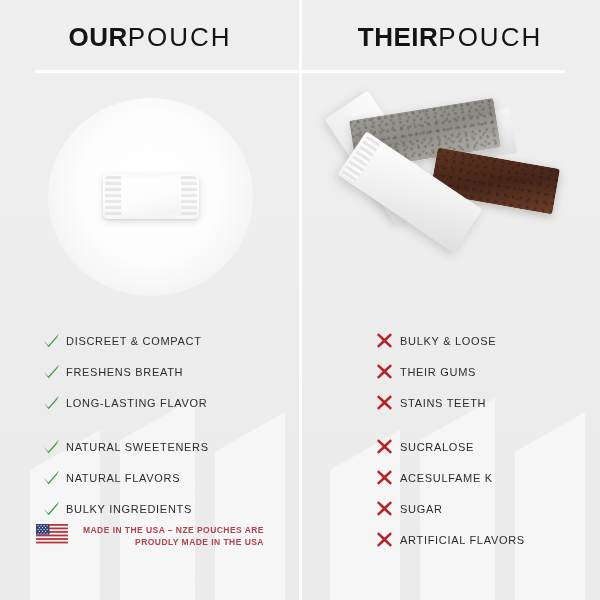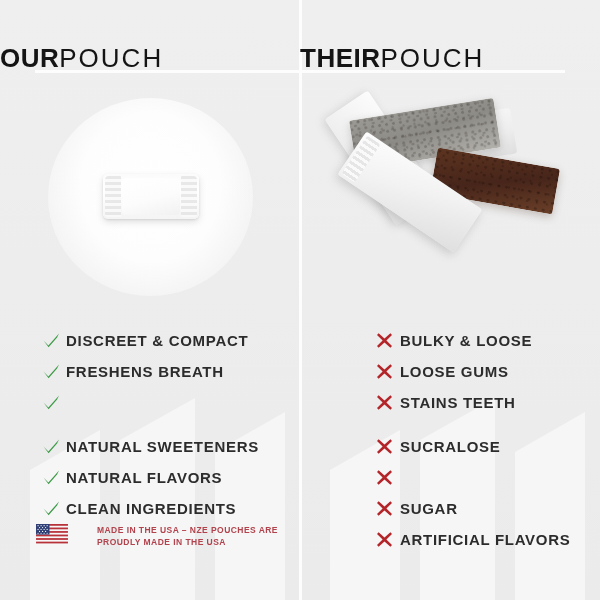--- a/index.html
+++ b/index.html
@@ -33,26 +33,25 @@
     background:#fdfdfd; z-index:2;
   }
 
   
   .col { position:absolute; top:0; width:300px; height:600px; z-index:3; }
   .col-left  { left:0; }
   .col-right { left:300px; }
 
   .col-title {
     position:absolute; top:22px; left:0; width:300px;
-    text-align:left;
+    text-align:center;
     font-size:26px;
     letter-spacing:.5px;
     color:#141414;
     white-space:nowrap;
-    margin-top:21px;
   }
   .t-strong { font-weight:700; }
   .t-light  { font-weight:300; letter-spacing:2px; }
 
   
   .hero { position:absolute; top:92px; left:0; width:300px; height:210px; }
 
   .glow {
     position:absolute; left:48px; top:6px; width:205px; height:198px;
     border-radius:50%;
@@ -141,32 +140,33 @@
   .item {
     display:flex; align-items:center;
     height:29px;
     margin-bottom:2px;
   }
   .mark {
     width:24px; flex:0 0 24px;
     display:flex; align-items:center; justify-content:flex-start;
   }
   .item-text {
-    font-size:15px;
-    font-weight:700;
+    font-size:11px;
+    font-weight:400;
     letter-spacing:.7px;
     color:#2c2c2c;
     white-space:nowrap;
   }
 
   
   .badge {
     position:absolute; left:36px; top:524px;
-    display:flex; align-items:flex-start; gap:29px;
+    display:flex; align-items:flex-start; gap:15px;
     z-index:3;
+    text-align:right;
   }
   .flag { width:32px; height:21px; flex:0 0 32px; }
   .badge-text {
     font-size:8.5px;
     font-weight:700;
     line-height:1.45;
     letter-spacing:.45px;
     color:#b2424c;
     text-transform:uppercase;
     white-space:pre-line;
@@ -220,20 +220,21 @@
           </svg>
         </span>
         <span class="item-text">FRESHENS BREATH</span>
       </div>
       <div class="item">
         <span class="mark">
           <svg width="19" height="17" viewBox="0 0 19 17">
             <path d="M1.5 8.6 L6.4 13.4 L17 1.4 L15.1 5.6 L6.6 15.2 Z" fill="#3c9b46"></path>
           </svg>
         </span>
+        <span class="item-text">LONG-LASTING FLAVOR</span>
       </div>
     </div>
 
     <div class="list-group lg-b">
       <div class="item">
         <span class="mark">
           <svg width="19" height="17" viewBox="0 0 19 17">
             <path d="M1.5 8.6 L6.4 13.4 L17 1.4 L15.1 5.6 L6.6 15.2 Z" fill="#3c9b46"></path>
           </svg>
         </span>
@@ -246,21 +247,21 @@
           </svg>
         </span>
         <span class="item-text">NATURAL FLAVORS</span>
       </div>
       <div class="item">
         <span class="mark">
           <svg width="19" height="17" viewBox="0 0 19 17">
             <path d="M1.5 8.6 L6.4 13.4 L17 1.4 L15.1 5.6 L6.6 15.2 Z" fill="#3c9b46"></path>
           </svg>
         </span>
-        <span class="item-text">CLEAN INGREDIENTS</span>
+        <span class="item-text">BULKY INGREDIENTS</span>
       </div>
     </div>
 
     <div class="badge">
       <svg class="flag" viewBox="0 0 38 25">
         <rect width="38" height="25" fill="#f7f7f7"></rect>
         <g fill="#b8323a">
           <rect y="0" width="38" height="2.1"></rect>
           <rect y="4.2" width="38" height="2.1"></rect>
           <rect y="8.4" width="38" height="2.1"></rect>
@@ -318,21 +319,21 @@
           </svg>
         </span>
         <span class="item-text">BULKY &amp; LOOSE</span>
       </div>
       <div class="item">
         <span class="mark">
           <svg width="17" height="17" viewBox="0 0 17 17">
             <path d="M2.6 1.2 L8.5 6.6 L14.4 1.2 L16 3 L10.4 8.5 L16 14 L14.4 15.8 L8.5 10.4 L2.6 15.8 L1 14 L6.6 8.5 L1 3 Z" fill="#b4252a"></path>
           </svg>
         </span>
-        <span class="item-text">LOOSE GUMS</span>
+        <span class="item-text">THEIR GUMS</span>
       </div>
       <div class="item">
         <span class="mark">
           <svg width="17" height="17" viewBox="0 0 17 17">
             <path d="M2.6 1.2 L8.5 6.6 L14.4 1.2 L16 3 L10.4 8.5 L16 14 L14.4 15.8 L8.5 10.4 L2.6 15.8 L1 14 L6.6 8.5 L1 3 Z" fill="#b4252a"></path>
           </svg>
         </span>
         <span class="item-text">STAINS TEETH</span>
       </div>
     </div>
@@ -345,20 +346,21 @@
           </svg>
         </span>
         <span class="item-text">SUCRALOSE</span>
       </div>
       <div class="item">
         <span class="mark">
           <svg width="17" height="17" viewBox="0 0 17 17">
             <path d="M2.6 1.2 L8.5 6.6 L14.4 1.2 L16 3 L10.4 8.5 L16 14 L14.4 15.8 L8.5 10.4 L2.6 15.8 L1 14 L6.6 8.5 L1 3 Z" fill="#b4252a"></path>
           </svg>
         </span>
+        <span class="item-text">ACESULFAME K</span>
       </div>
       <div class="item">
         <span class="mark">
           <svg width="17" height="17" viewBox="0 0 17 17">
             <path d="M2.6 1.2 L8.5 6.6 L14.4 1.2 L16 3 L10.4 8.5 L16 14 L14.4 15.8 L8.5 10.4 L2.6 15.8 L1 14 L6.6 8.5 L1 3 Z" fill="#b4252a"></path>
           </svg>
         </span>
         <span class="item-text">SUGAR</span>
       </div>
       <div class="item">

